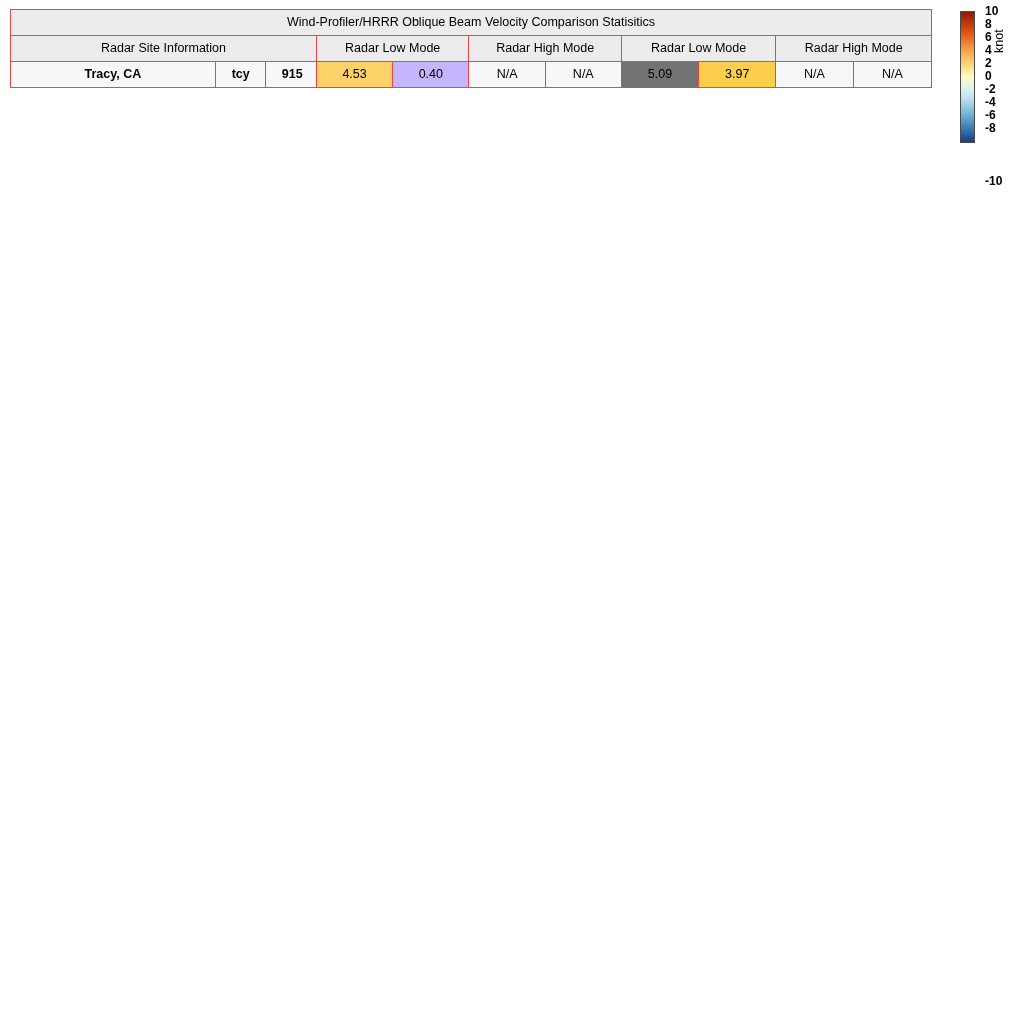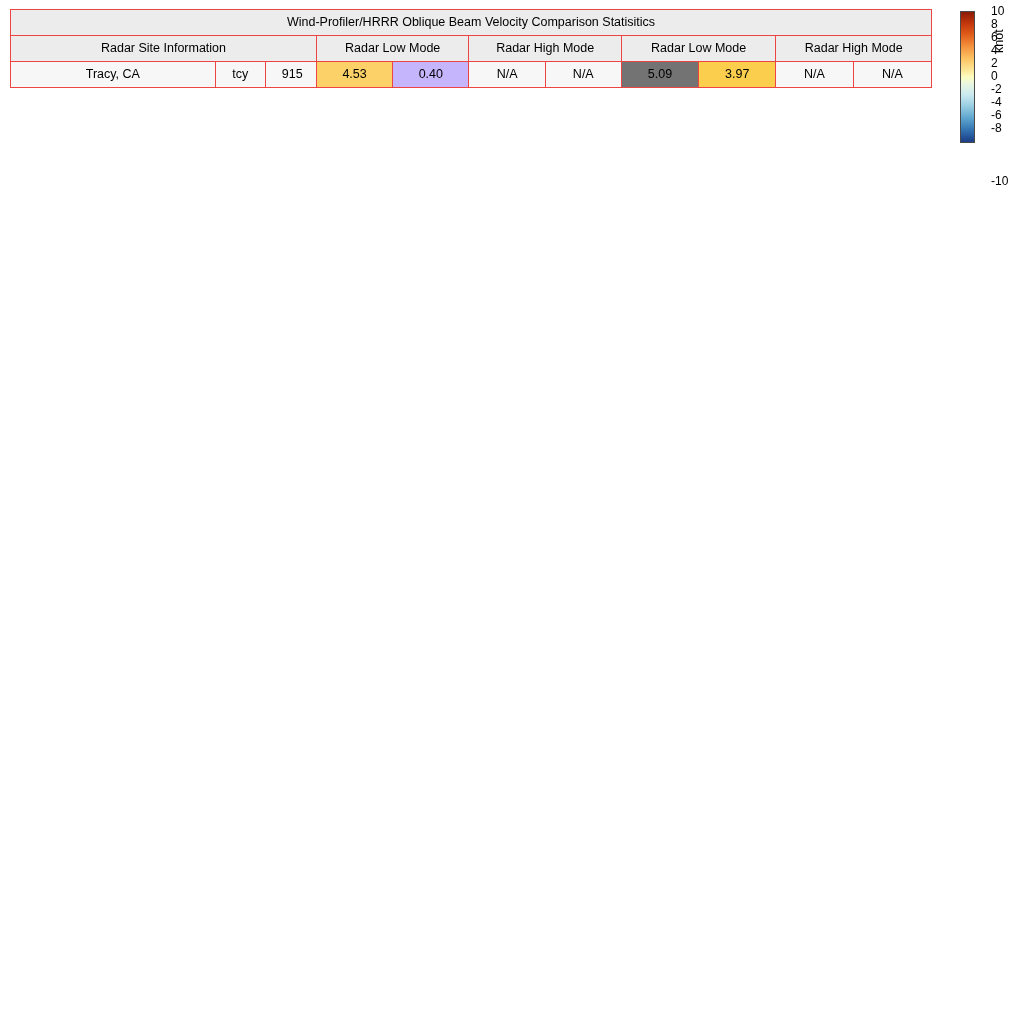--- a/index.html
+++ b/index.html
@@ -34,20 +34,21 @@
     height: 25px;
     padding: 0 16px;
     white-space: nowrap;
     overflow: hidden;
   }
   .hdr {
     background: #ececec;
   }
   .datacell {
     background: #f7f7f7;
+    font-weight: bold;
   }
   .date-cell {
     text-align: left;
     padding-left: 5px;
   }
 
   
   #colorbar-group {
     position: absolute;
     left: 952px;
@@ -81,24 +82,25 @@
   }
   #colorbar-ticklabels {
     position: absolute;
     left: 23px;
     top: 0px;
     width: 26px;
     height: 134px;
   }
   .cb-tick {
     position: absolute;
-    left: 16px;
+    left: 10px;
     font-size: 12px;
     line-height: 12px;
     white-space: nowrap;
+    font-weight: bold;
   }
   #colorbar-axis-label {
     position: absolute;
     left: 40px;
     top: 44px;
     font-size: 12.5px;
     transform: rotate(-90deg);
     transform-origin: left top;
     white-space: nowrap;
   }

